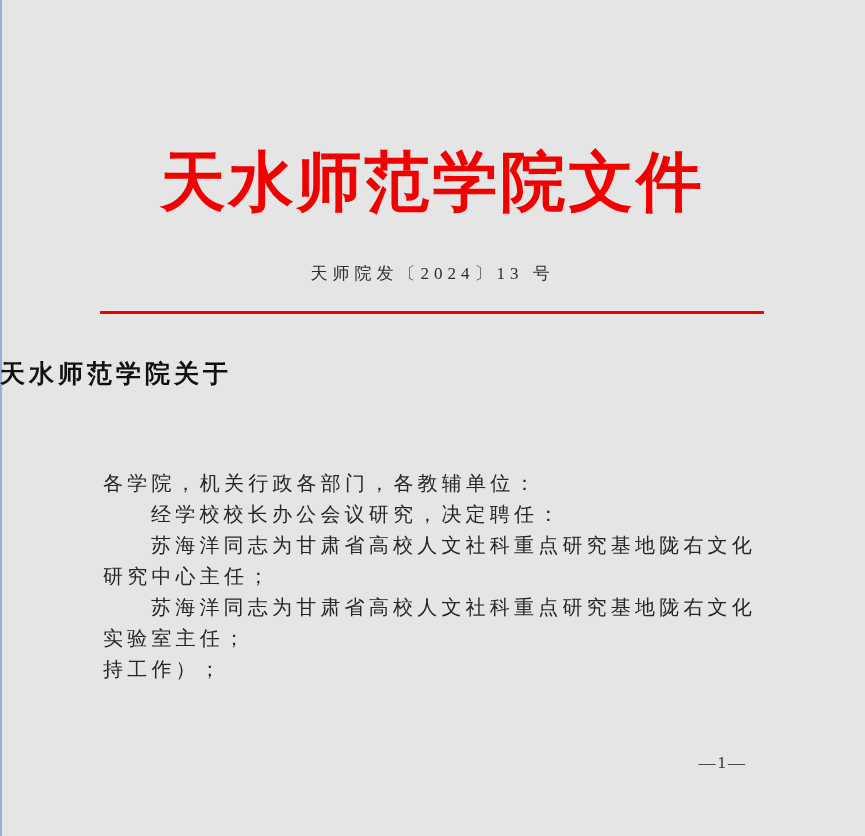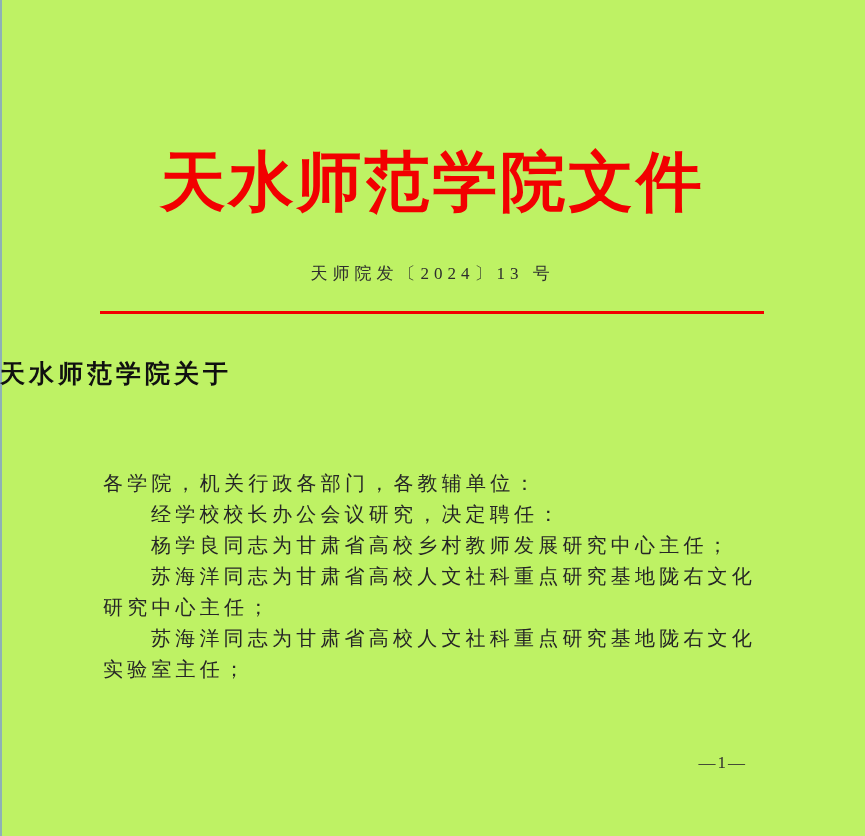--- a/index.html
+++ b/index.html
@@ -10,21 +10,21 @@
   * { margin: 0; padding: 0; box-sizing: border-box; }
   html, body { background: #ffffff; }
   body {
     font-family: "Liberation Serif", "DejaVu Serif", serif;
     color: var(--ink);
   }
   .page {
     position: relative;
     width: 865px;
     height: 836px;
-    background: #bef264;
+    background: #e5e5e5;
     overflow: hidden;
   }
   .left-edge {
     position: absolute;
     left: 0; top: 0;
     width: 2px; height: 100%;
     background: var(--edge-blue);
     opacity: 0.75;
   }
   .red-title {
@@ -107,22 +107,22 @@
 
   <div class="red-rule"></div>
 
   <div class="notice-title">
     <div class="t-line">天水师范学院关于</div>
   </div>
 
   <div class="body-block">
       <div class="body-line">各学院，机关行政各部门，各教辅单位：</div>
       <div class="body-line indent">经学校校长办公会议研究，决定聘任：</div>
-      <div class="body-line indent">杨学良同志为甘肃省高校乡村教师发展研究中心主任；</div>
       <div class="body-line indent">苏海洋同志为甘肃省高校人文社科重点研究基地陇右文化</div>
       <div class="body-line">研究中心主任；</div>
       <div class="body-line indent">苏海洋同志为甘肃省高校人文社科重点研究基地陇右文化</div>
       <div class="body-line">实验室主任；</div>
+      <div class="body-line">持工作）；</div>
     </div>
 
   <div class="page-number">—1—</div>
 
 </div>
 
 </body></html>

